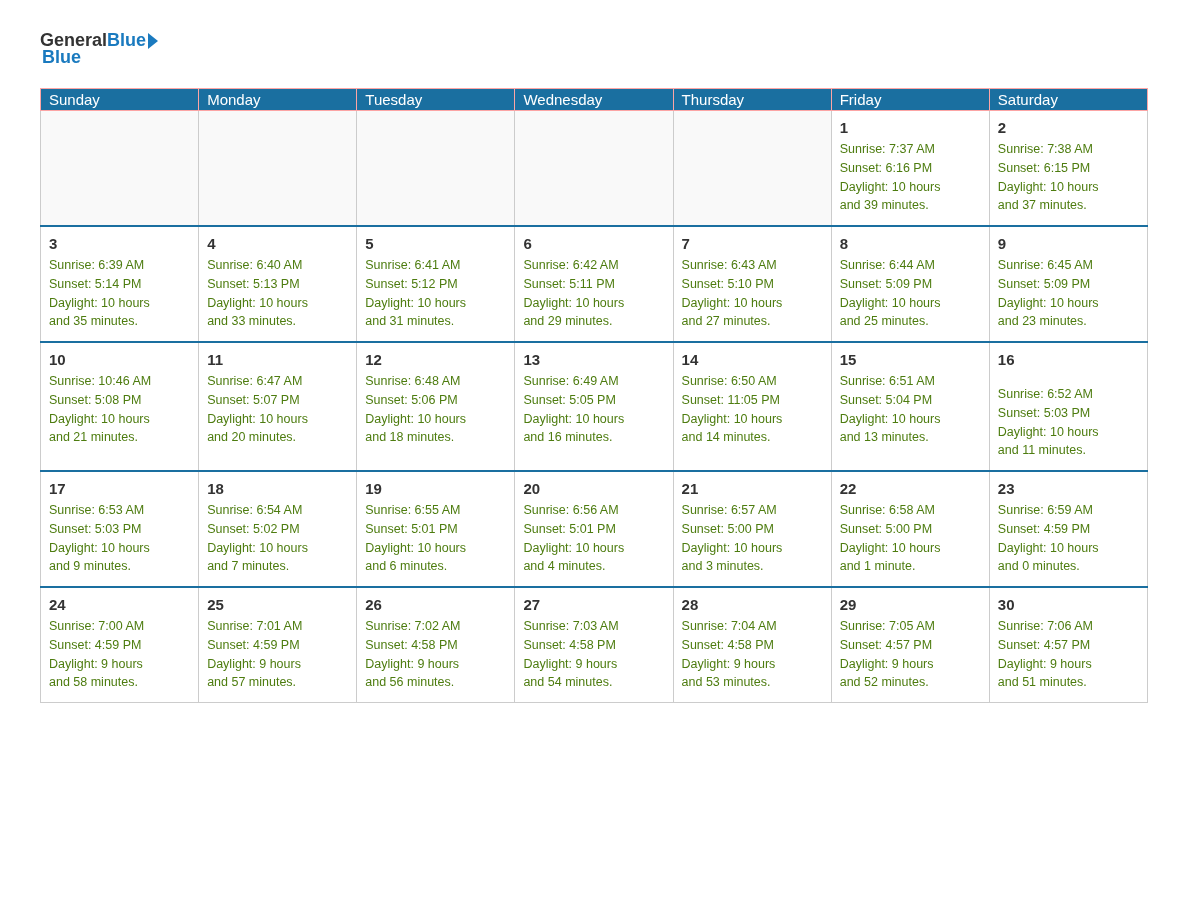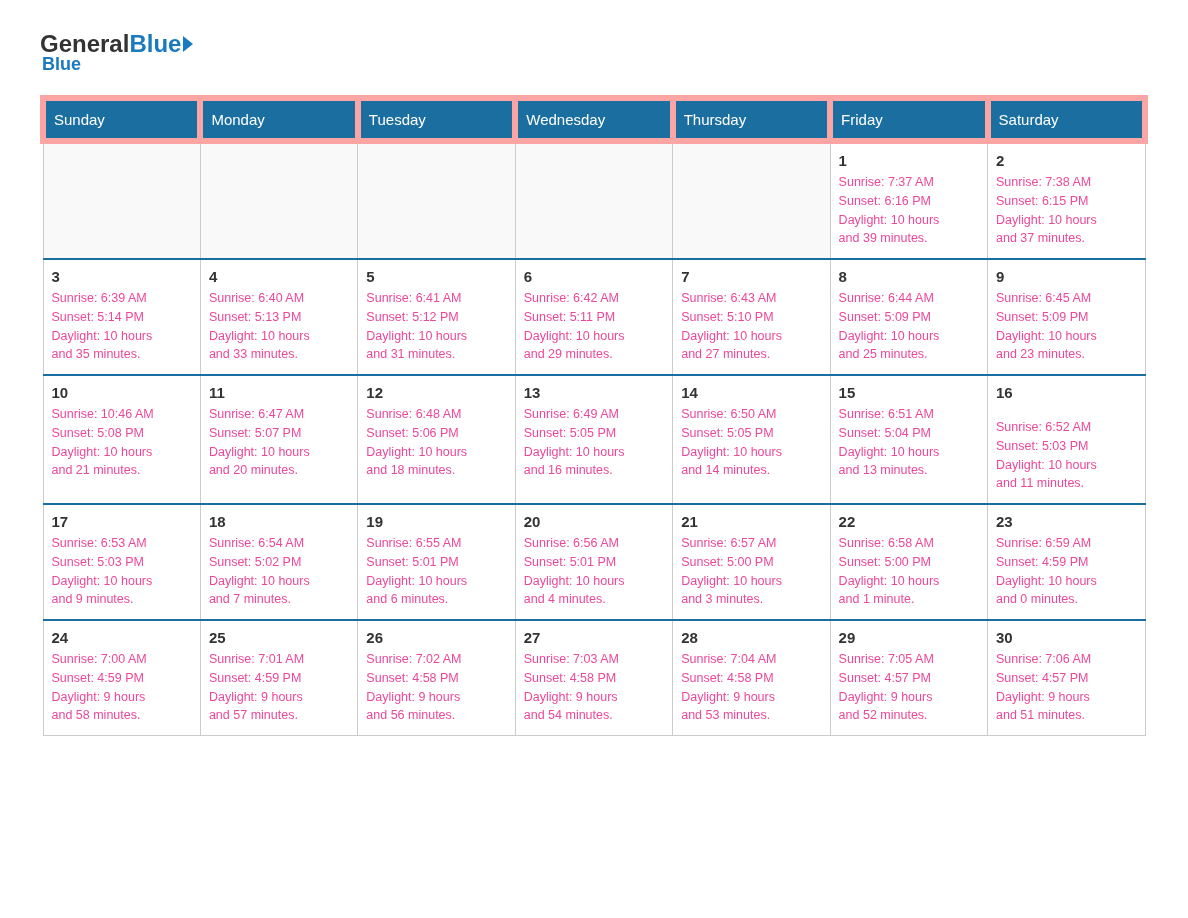--- a/index.html
+++ b/index.html
@@ -16,21 +16,21 @@
       margin-bottom: 20px;
     }
     .logo {
       display: flex;
       flex-direction: column;
       align-items: flex-start;
     }
     .logo-text {
       display: flex;
       align-items: center;
-      font-size: 24px;
+      font-size: 18px;
       font-weight: bold;
       color: #333;
     }
     .logo-blue {
       color: #1a7abf;
       font-weight: bold;
     }
     .logo-arrow {
       width: 0;
       height: 0;
@@ -62,25 +62,25 @@
       margin-top: 6px;
     }
     .calendar-table {
       width: 100%;
       border-collapse: collapse;
       table-layout: fixed;
     }
     .calendar-table thead tr th {
       background: #1a6fa0;
       color: #fff;
-      padding: 10px 8px;
+      padding: 2px 8px;
       font-size: 15px;
       font-weight: normal;
       text-align: left;
-      border: 6px solid #fca5a5;
+      border: 1px solid #fca5a5;
     }
     .calendar-table tbody tr td {
       vertical-align: top;
       padding: 8px 8px 10px 8px;
       border: 1px solid #ccc;
       height: 110px;
       font-size: 13px;
       color: #333;
       background: #fff;
     }
@@ -88,21 +88,21 @@
       background: #f9f9f9;
     }
     .day-number {
       font-size: 15px;
       font-weight: bold;
       color: #333;
       margin-bottom: 4px;
     }
     .day-info {
       font-size: 12.5px;
-      color: #ec4899;
+      color: #4d7c0f;
       line-height: 1.5;
     }
     .row-divider td {
       border-top: 2px solid #1a6fa0 !important;
     }
   </style>
 </head>
 <body>
 
 <div class="header">
@@ -228,21 +228,21 @@
         <td>
           <div class="day-number">13</div>
           <div class="day-info" style="white-space: pre-line;">Sunrise: 6:49 AM
 Sunset: 5:05 PM
 Daylight: 10 hours
 and 16 minutes.</div>
         </td>
         <td>
           <div class="day-number">14</div>
           <div class="day-info" style="white-space: pre-line;">Sunrise: 6:50 AM
-Sunset: 5:05 PM
+Sunset: 11:05 PM
 Daylight: 10 hours
 and 14 minutes.</div>
         </td>
         <td>
           <div class="day-number">15</div>
           <div class="day-info" style="white-space: pre-line;">Sunrise: 6:51 AM
 Sunset: 5:04 PM
 Daylight: 10 hours
 and 13 minutes.</div>
         </td>

